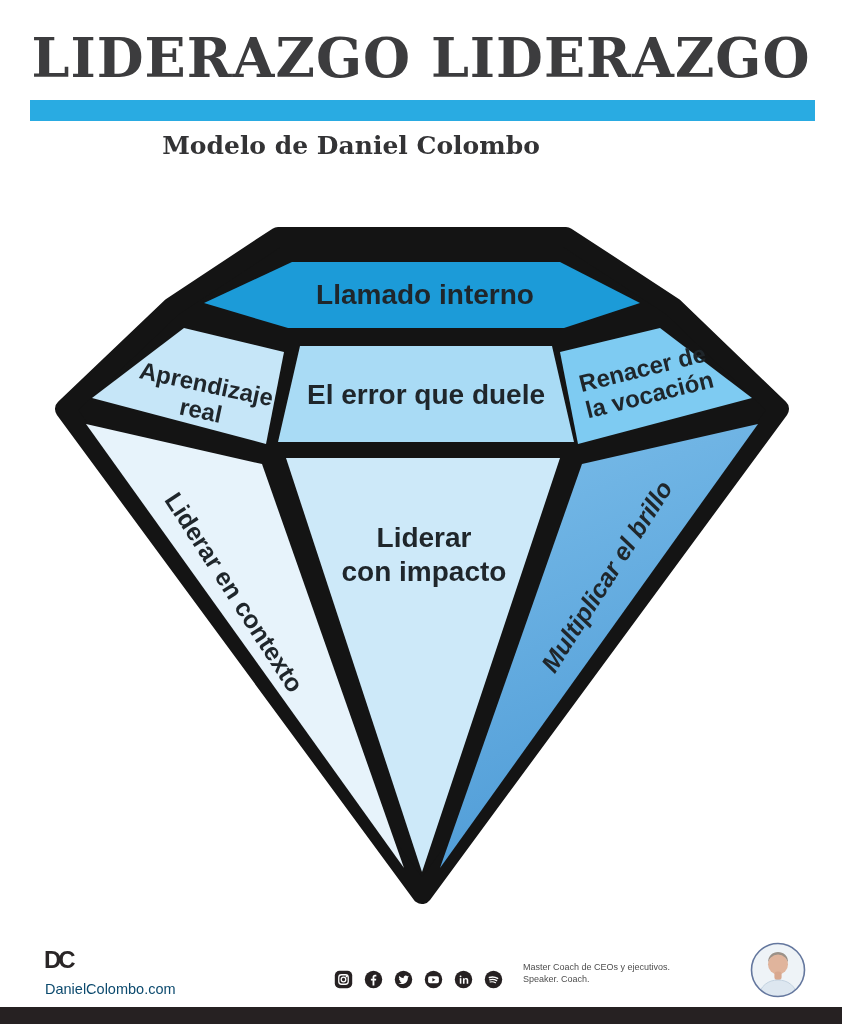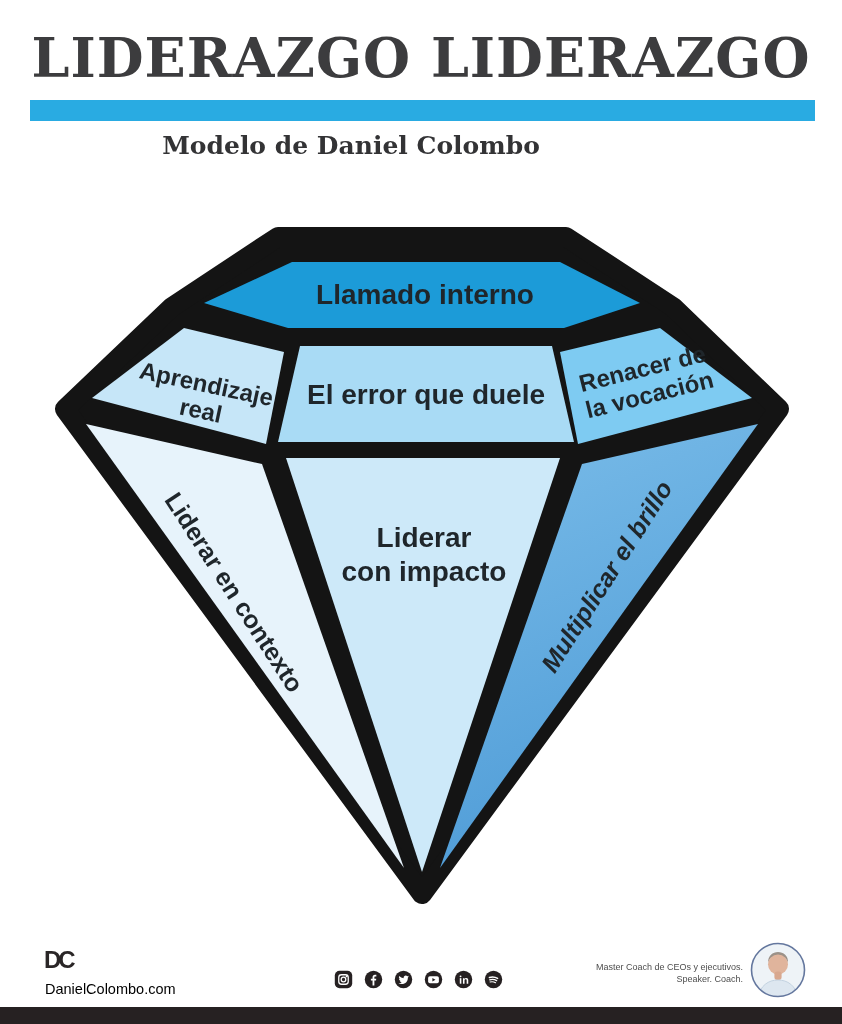--- a/index.html
+++ b/index.html
@@ -35,31 +35,31 @@
   .fs-side{font-size:24px;}
   .fs-long{font-size:25px;}
   .italic{font-style:italic;}
   
   .dc-logo{
     position:absolute;left:44px;top:938px;
     font-size:24px;font-weight:bold;letter-spacing:-3px;color:#2A2627;margin-top:8px;
   }
   .site{
     position:absolute;left:45px;top:981px;
-    font-size:14.5px;color:#000000;
+    font-size:14.5px;color:#0c4a6e;
   }
   .social-row{
     position:absolute;left:334px;top:970px;
     display:flex;gap:11px;align-items:center;
   }
   .social-row .soc{width:19px;height:19px;display:block;}
   .soc svg{width:19px;height:19px;display:block;}
   .tagline{
     position:absolute;right:99px;top:962px;width:220px;
-    text-align:right;font-size:9px;line-height:11.5px;color:#4E4E4E;
+    text-align:left;font-size:9px;line-height:11.5px;color:#4E4E4E;
   }
   .avatar{position:absolute;left:750px;top:942px;width:56px;height:56px;}
   .bottom-bar{
     position:absolute;left:0;bottom:0;width:842px;height:17px;
     background:#262122;
   }
 </style>
 </head>
 <body>
 

